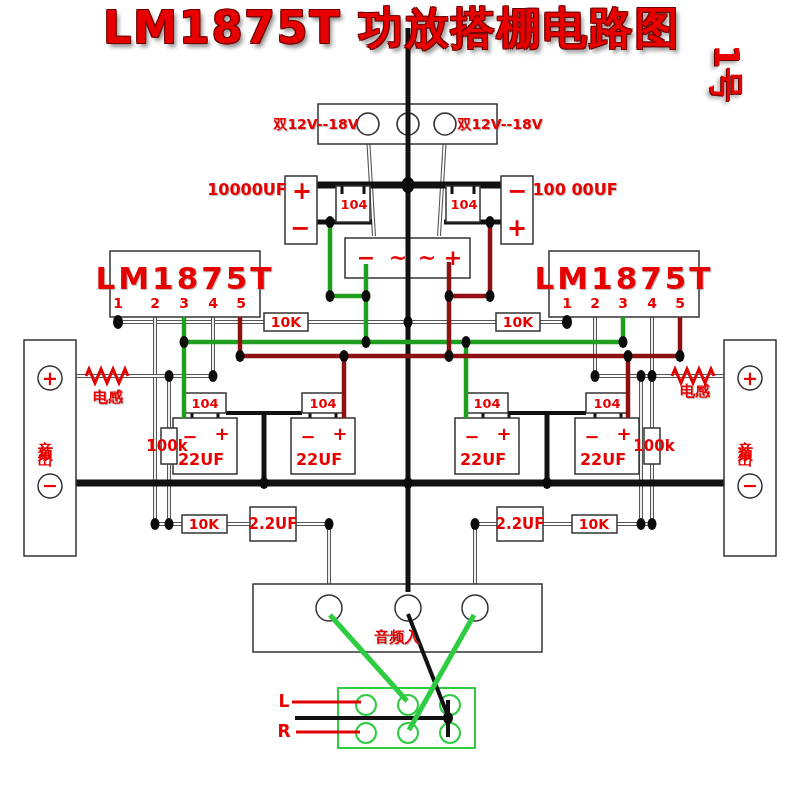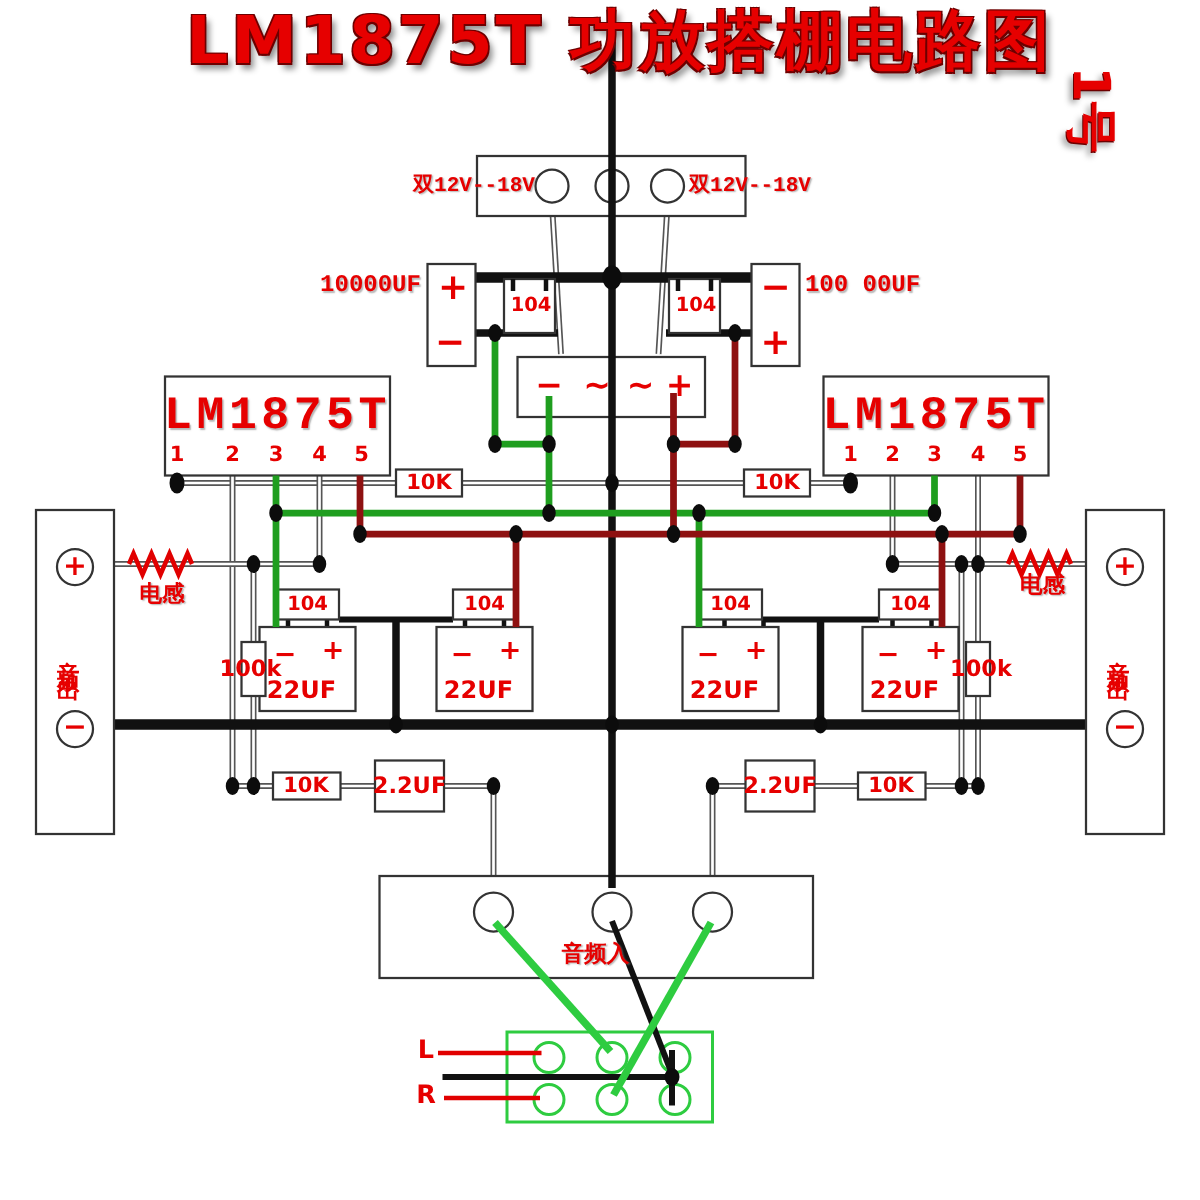--- a/index.html
+++ b/index.html
@@ -2,24 +2,24 @@
 <html><head>
 <meta charset="utf-8">
 <style>
   html,body{margin:0;padding:0;background:#fff;}
   #stage{position:relative;width:800px;height:800px;background:#fff;overflow:hidden;
          font-family:"DejaVu Sans","Liberation Sans",sans-serif;}
   #wires{position:absolute;left:0;top:0;}
   .t{position:absolute;transform:translate(-50%,-50%);color:#e60000;font-weight:bold;
      white-space:nowrap;line-height:1;font-family:"DejaVu Sans","Liberation Sans",sans-serif;}
   .tv{writing-mode:vertical-rl;letter-spacing:6px;}
-  .halo{text-shadow:1px 1px 1px rgba(120,120,120,.55);font-family:Liberation Mono, monospace;}
+  .halo{text-shadow:1px 1px 1px rgba(120,120,120,.55);}
   .title{letter-spacing:2px;
      text-shadow:1px 1px 0 #6d0000,-1px -1px 0 #6d0000,1px -1px 0 #6d0000,-1px 1px 0 #6d0000,
-                 3px 4px 4px rgba(0,0,0,.45);margin-left:21px;}
+                 3px 4px 4px rgba(0,0,0,.45);}
   .tag{text-shadow:1px 1px 0 #6d0000,3px 3px 4px rgba(0,0,0,.4);}
   .gw1{stroke:#555;stroke-width:4;fill:none;}
   .gw2{stroke:#fff;stroke-width:1.8;fill:none;}
   .bk{stroke:#111;fill:none;}
   .gr{stroke:#1f9e1f;stroke-width:4.5;fill:none;}
   .dr{stroke:#8e1111;stroke-width:4.5;fill:none;}
   .bg{stroke:#2ecc40;stroke-width:5;fill:none;}
   .rz{stroke:#e10000;stroke-width:3;fill:none;}
   .box{fill:#fff;stroke:#333;stroke-width:1.5;}
   .gbox{fill:#fff;stroke:#2ecc40;stroke-width:2;}

